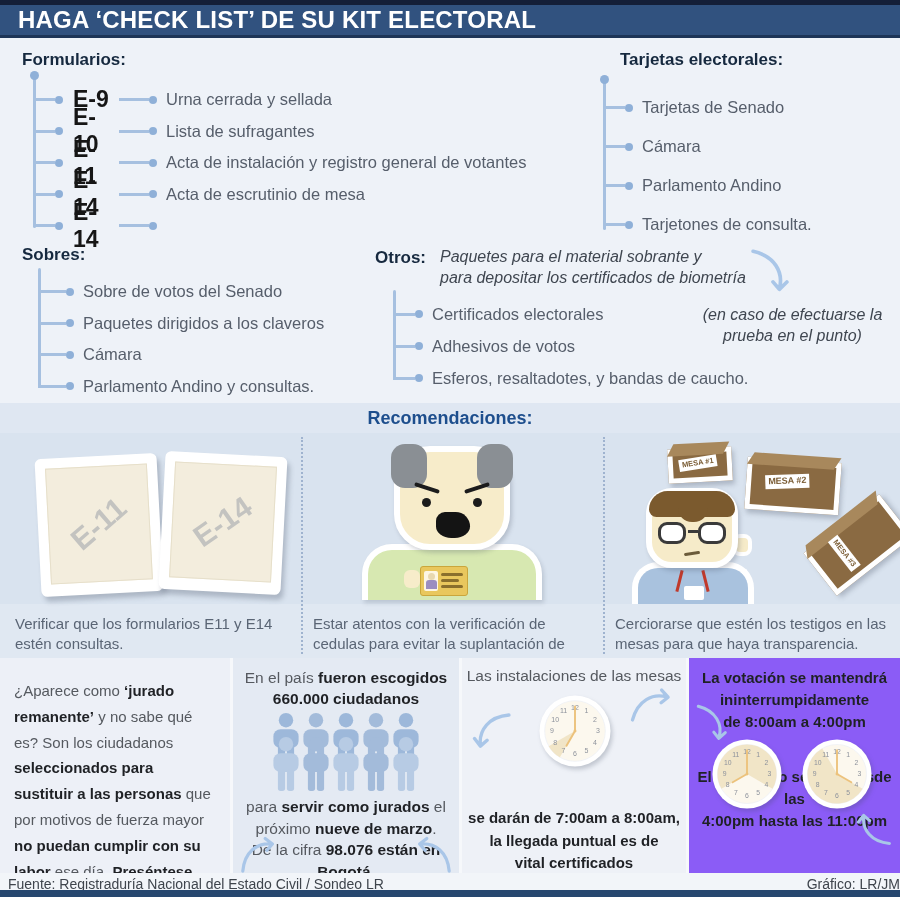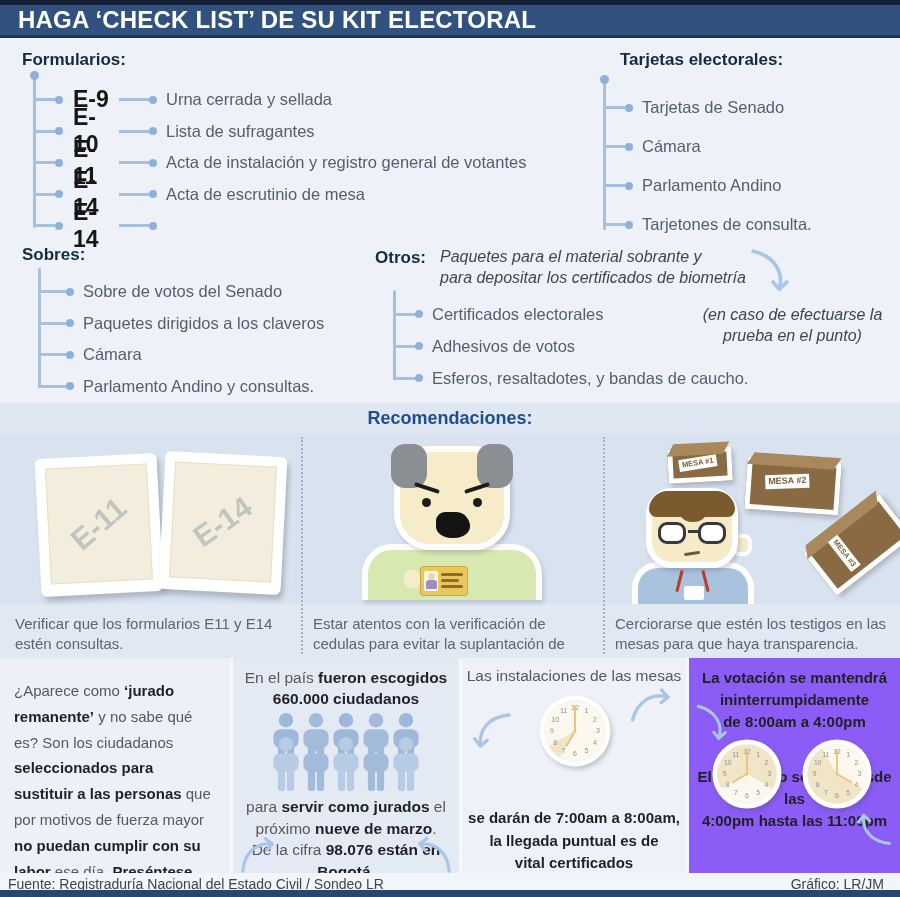--- a/index.html
+++ b/index.html
@@ -112,21 +112,21 @@
   .clockbox svg { filter:drop-shadow(2px 3px 2px rgba(60,70,90,.25)); }
 
   
   .arrow { position:absolute; width:46px; height:46px; }
   .arrow svg { width:100%; height:100%; overflow:visible; }
   .arrow path { stroke:#a9c6e8; stroke-width:4; fill:none; stroke-linecap:round; stroke-linejoin:round; }
 
   
   .footer { position:absolute; left:0; top:873px; width:900px; height:17px; background:#f2f5f9; font-size:14px; color:#3e444c; }
   .footer .src { position:absolute; left:8px; top:3px; }
-  .footer .credit { position:absolute; right:16px; top:3px;margin-left:12px; }
+  .footer .credit { position:absolute; right:0; top:3px;margin-left:12px; }
   .bottombar { position:absolute; left:0; top:890px; width:900px; height:7px; background:#27476f; }
 </style>
 </head>
 <body>
 
 <div id="poster">
 
   <div class="topline"></div>
   <div class="headerbar">
     <h1>HAGA ‘CHECK LIST’ DE SU KIT ELECTORAL</h1>

